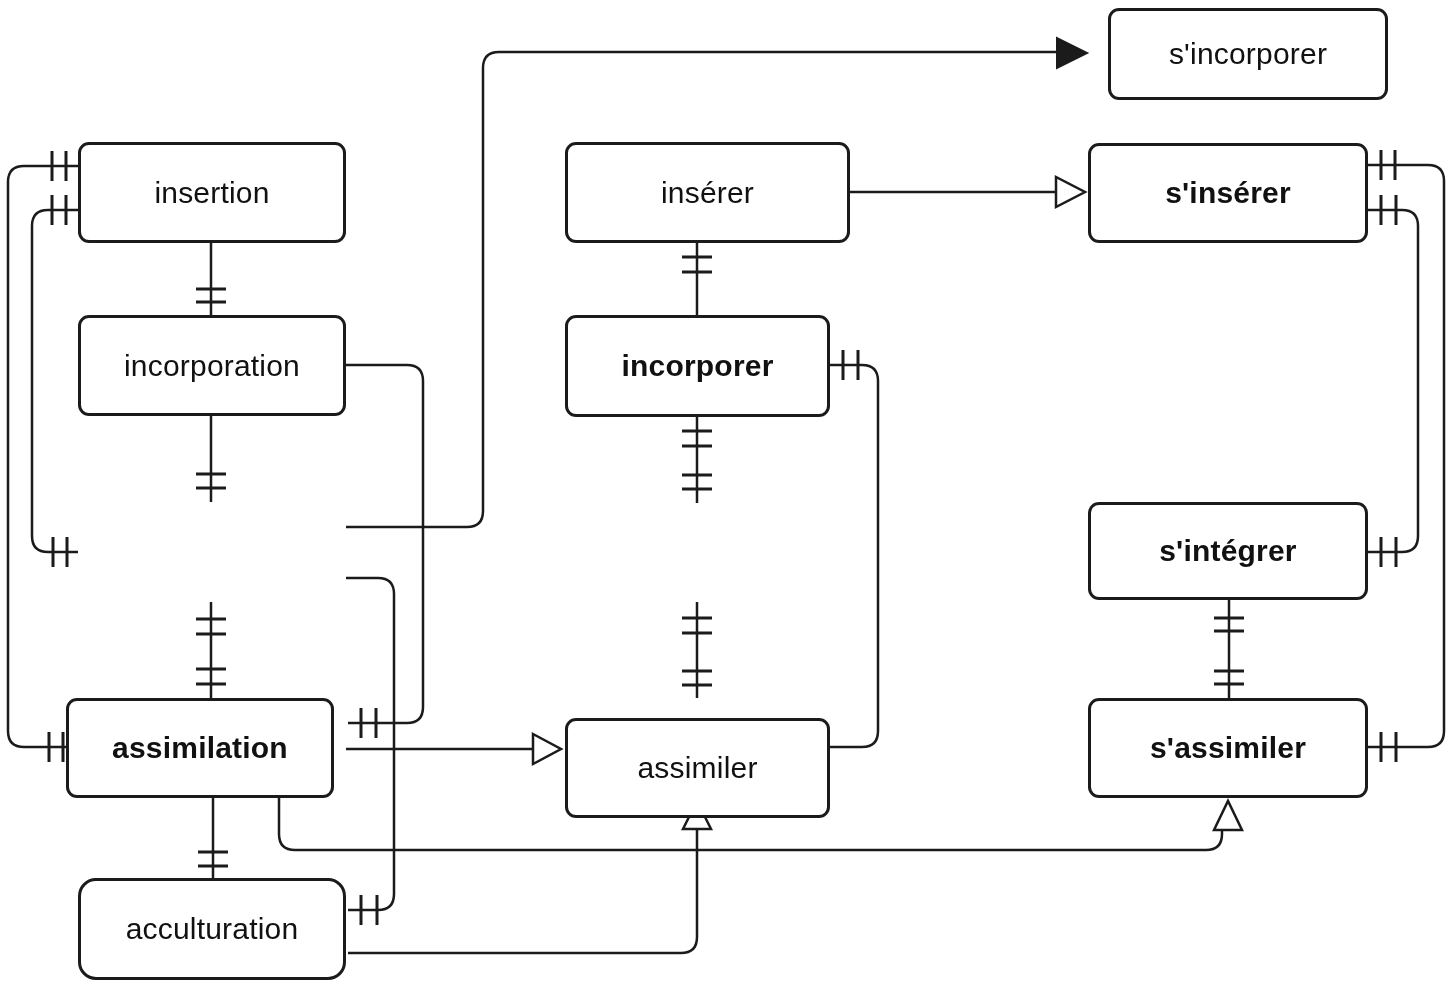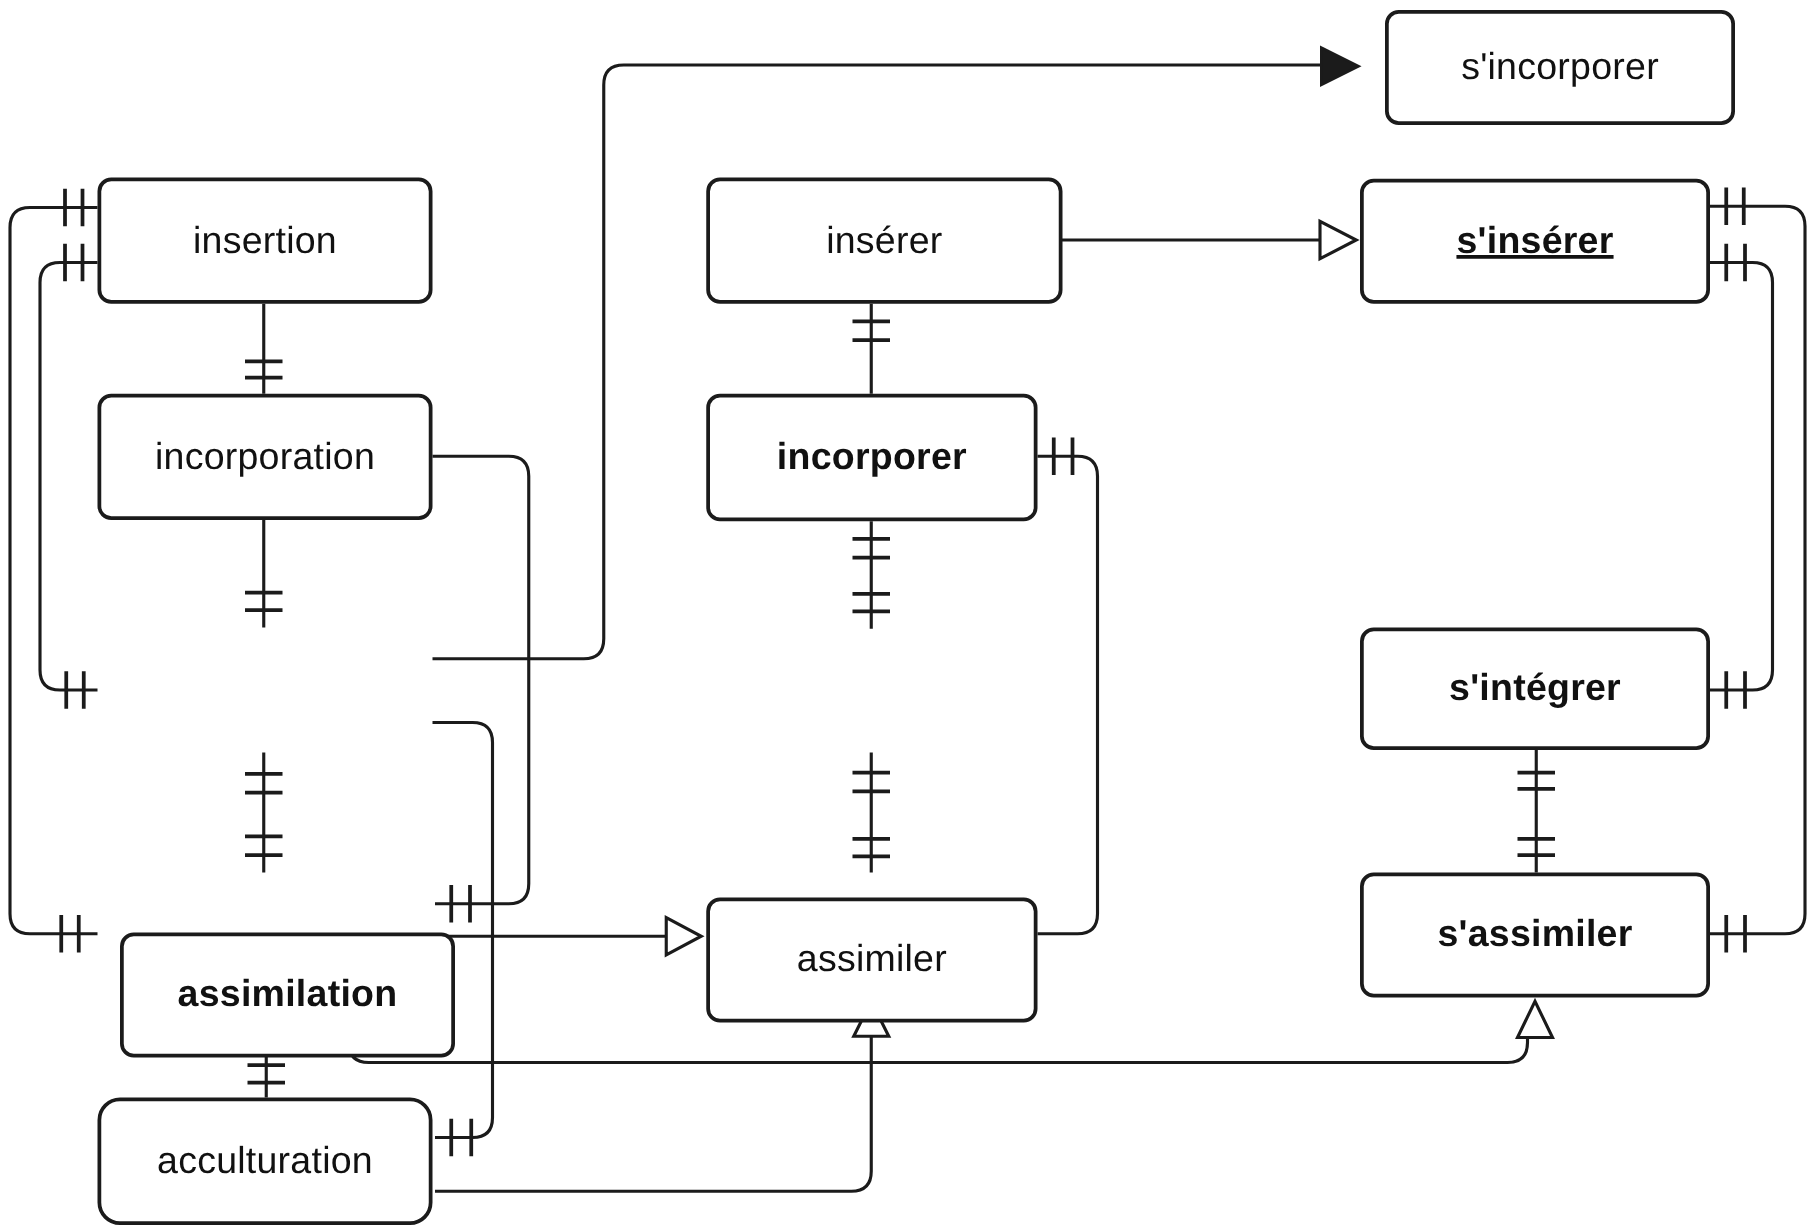--- a/index.html
+++ b/index.html
@@ -120,41 +120,41 @@
       <polygon class="arrow-open" points="1214,830 1242,830 1228,801"></polygon>
     </g>
   </svg>
 
   <div class="node" style="left:78px;top:142px;width:268px;height:101px;">
     <span>insertion</span>
   </div>
   <div class="node" style="left:78px;top:315px;width:268px;height:101px;">
     <span>incorporation</span>
   </div>
-  <div class="node bold" style="left:96px;top:698px;width:268px;height:100px;margin-top:48px;">
+  <div class="node bold" style="left:66px;top:698px;width:268px;height:100px;">
     <span>assimilation</span>
   </div>
   <div class="node" style="left:78px;top:878px;width:268px;height:102px;border-radius:18px;">
     <span>acculturation</span>
   </div>
 
   <div class="node" style="left:565px;top:142px;width:285px;height:101px;">
     <span>insérer</span>
   </div>
   <div class="node bold" style="left:565px;top:315px;width:265px;height:102px;">
     <span>incorporer</span>
   </div>
   <div class="node" style="left:565px;top:698px;width:265px;height:100px;margin-top:20px;">
     <span>assimiler</span>
   </div>
 
   <div class="node" style="left:1088px;top:8px;width:280px;height:92px;margin-left:20px;">
     <span>s'incorporer</span>
   </div>
-  <div class="node bold" style="left:1088px;top:143px;width:280px;height:100px;text-decoration:underline;">
+  <div class="node bold" style="left:1088px;top:143px;width:280px;height:100px;">
     <span>s'insérer</span>
   </div>
   <div class="node bold" style="left:1088px;top:502px;width:280px;height:98px;">
     <span>s'intégrer</span>
   </div>
   <div class="node bold" style="left:1088px;top:698px;width:280px;height:100px;">
     <span>s'assimiler</span>
   </div>
 
 </div>

